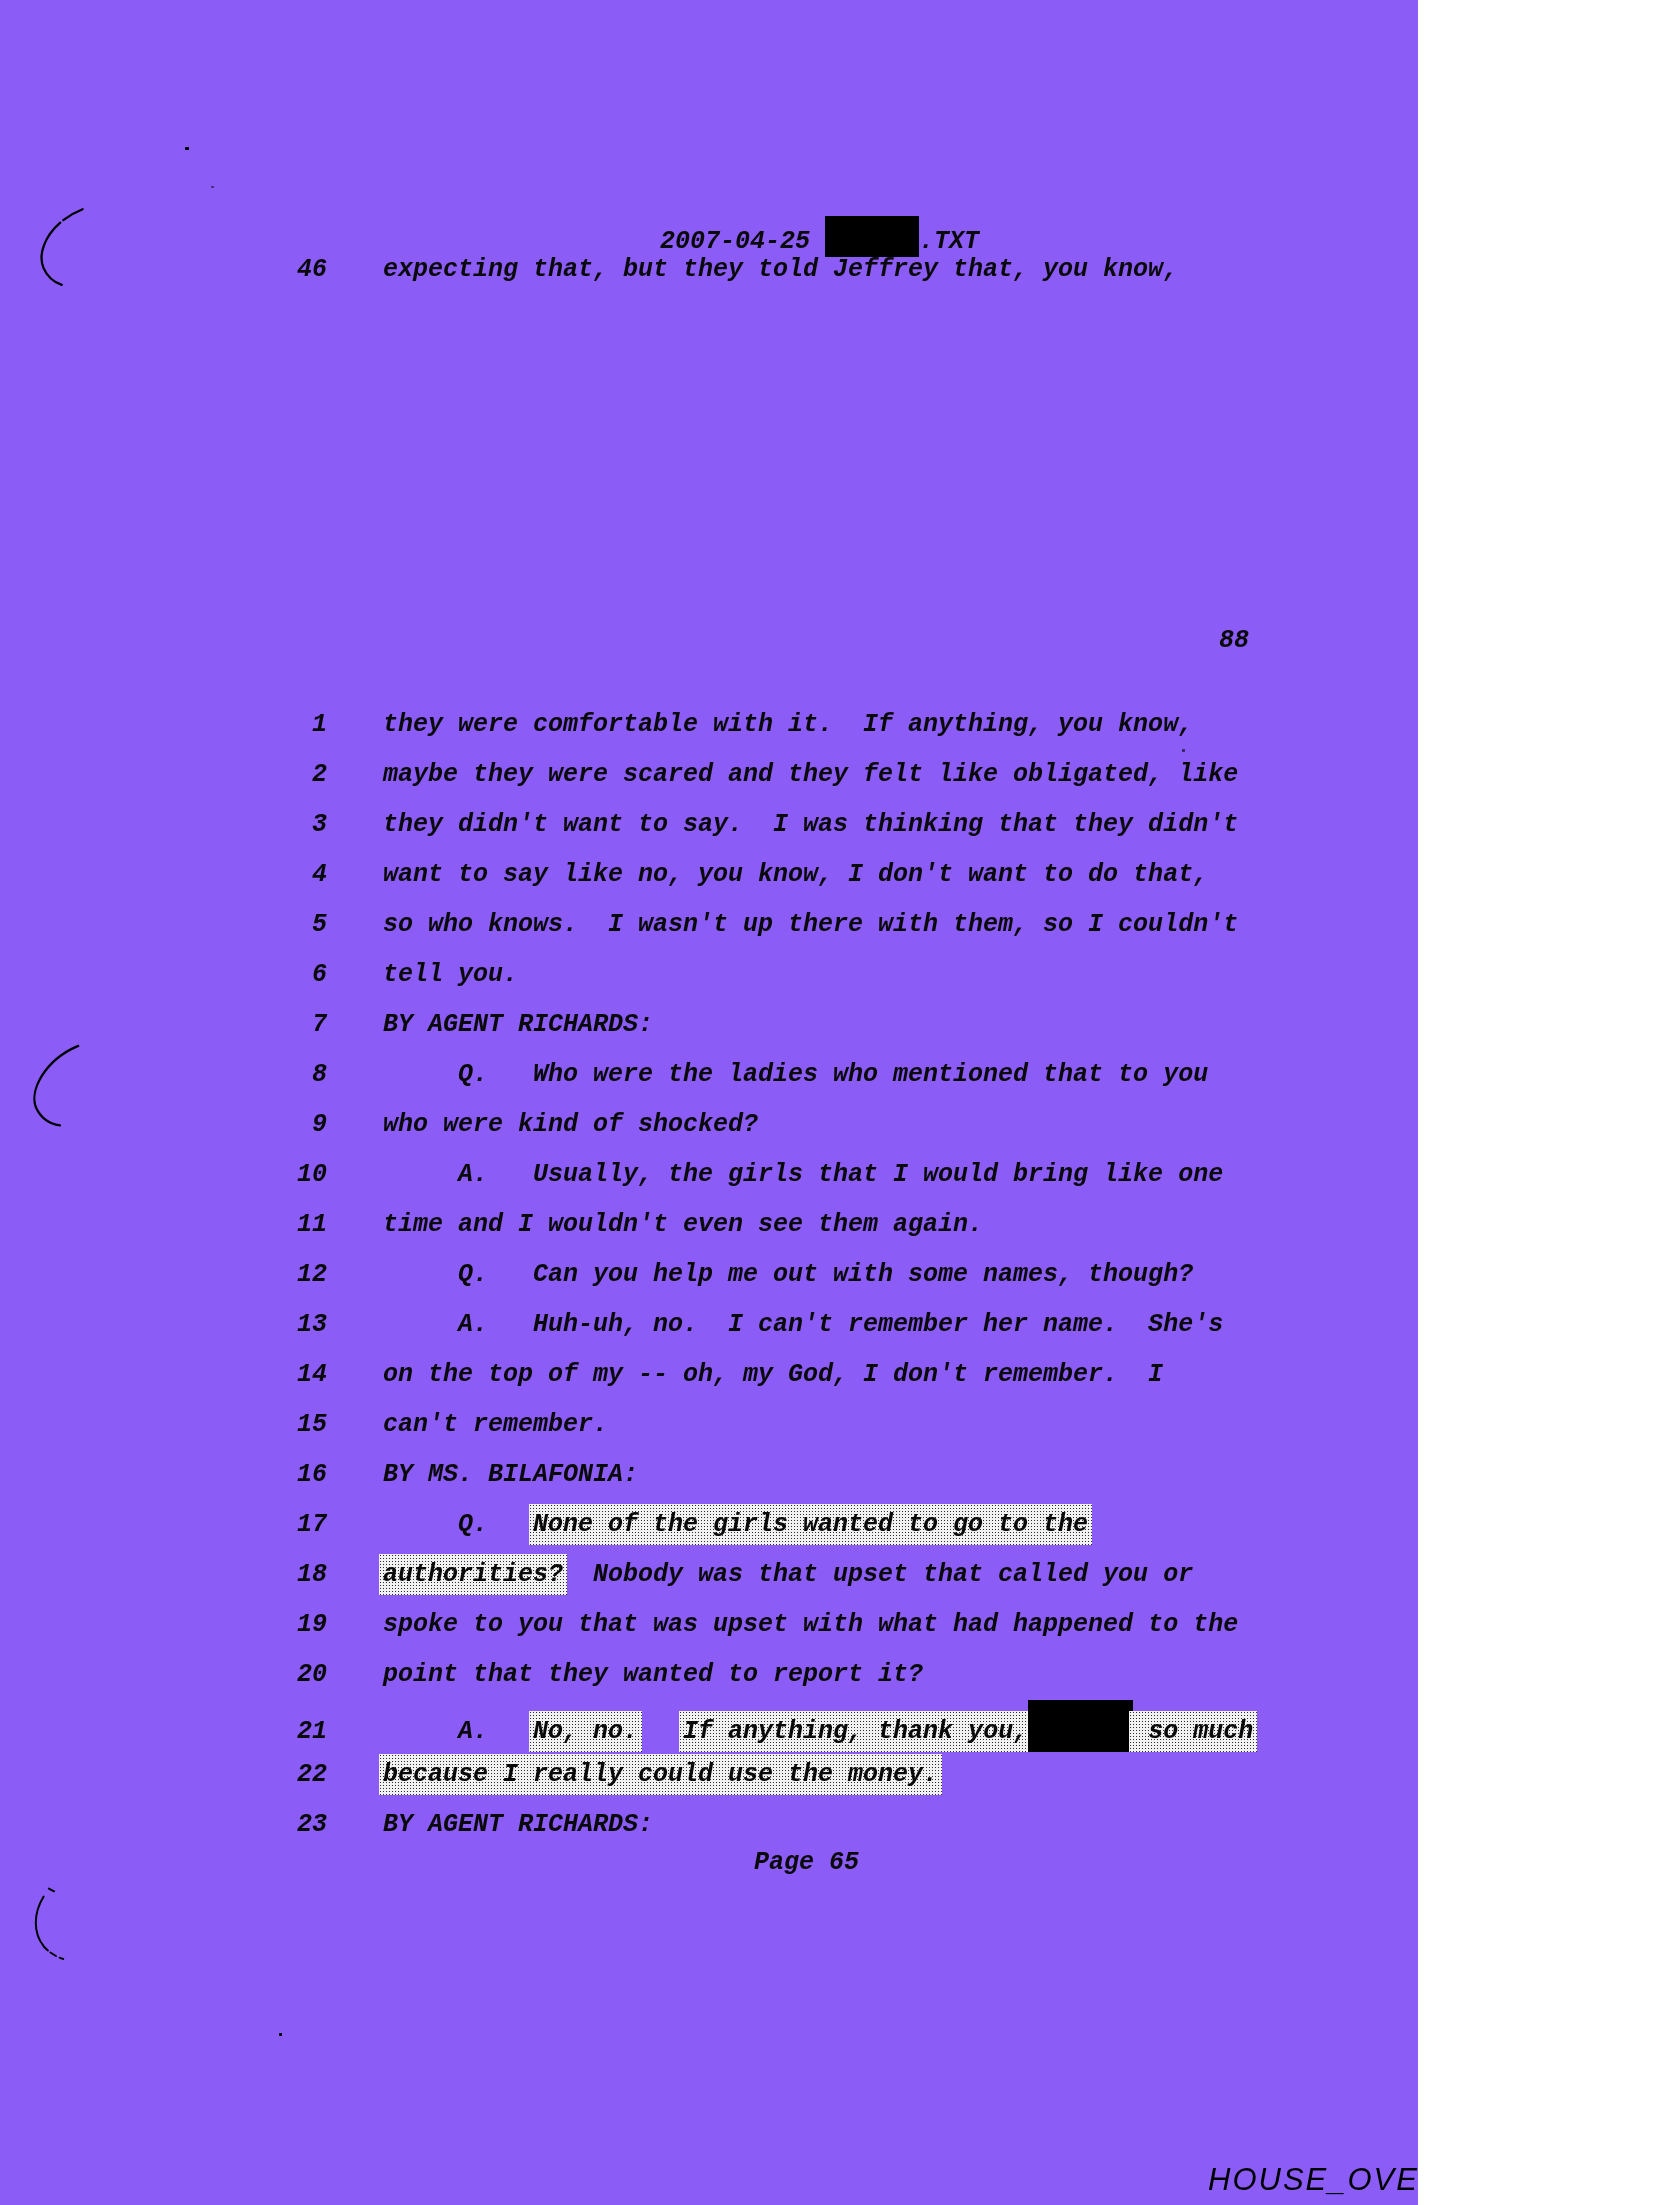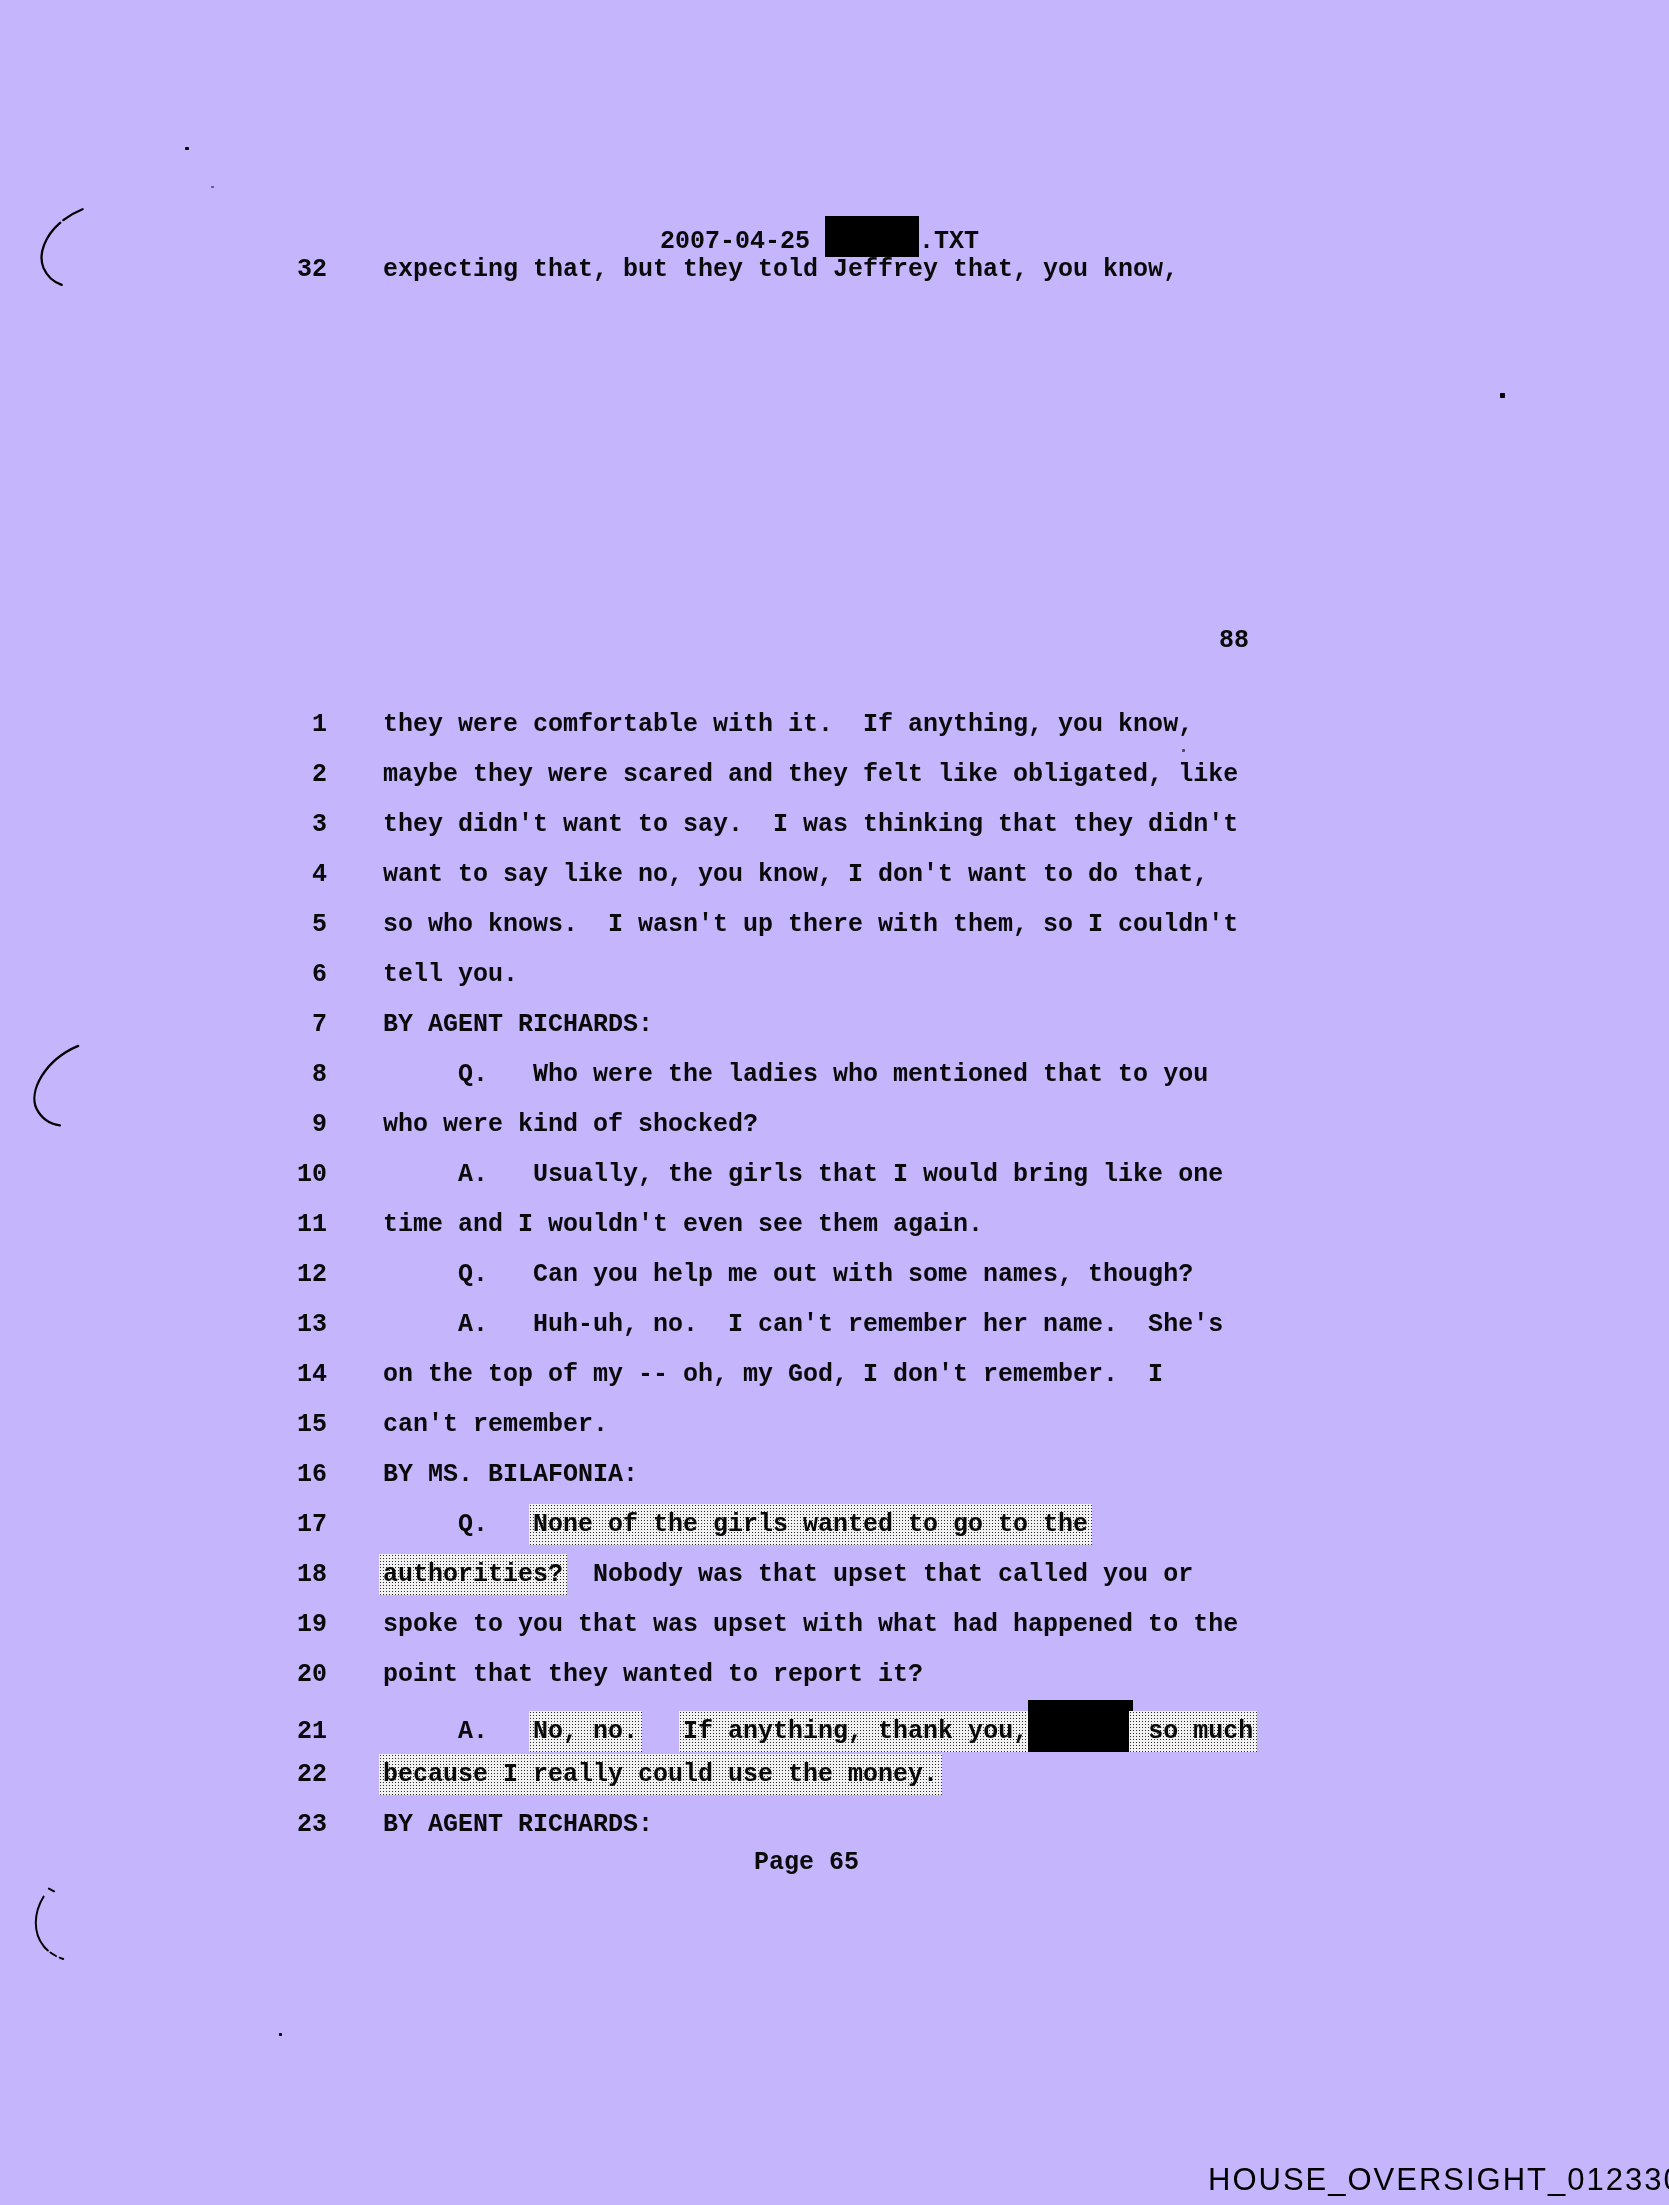--- a/index.html
+++ b/index.html
@@ -1,23 +1,24 @@
 <!DOCTYPE html>
 <html style="font-size:10.5px"><head>
 <meta charset="utf-8">
 <style>
   html, body { margin: 0; padding: 0; background: #ffffff; }
   .page {
     position: relative;
-    width: 1669px;
+    width: 1418px;
     height: 2205px;
-    background: #c4b5fd;
+    background: #8b5cf6;
     overflow: hidden;
     font-family: "Liberation Mono", "DejaVu Sans Mono", monospace;
     color: #000;
+    font-style: italic;
   }
 
   
   .mono {
     font-family: "Liberation Mono", "DejaVu Sans Mono", monospace;
     font-size: 25px;
     font-weight: 600;
     color: #0a0a0a;
     white-space: pre;
   }
@@ -130,21 +131,21 @@
   </svg>
 
   <div class="speck" style="left:185px; top:147px; width:3.9px; height:2.6px;"></div>
   <div class="speck" style="left:211px; top:186px; width:2.6px; height:2px; opacity:.5;"></div>
   <div class="speck" style="left:1500px; top:393px; width:4.6px; height:4.6px;"></div>
   <div class="speck" style="left:1182px; top:749px; width:3.3px; height:2.6px; opacity:.6;"></div>
   <div class="speck" style="left:279px; top:2033px; width:3.3px; height:3.3px;"></div>
 
   <div class="header-title mono"><span>2007-04-25 </span><span class="redact-box-header"></span><span>.TXT</span></div>
 
-  <div class="carryover-row mono"><span class="ln">32</span><span class="lt">expecting that, but they told Jeffrey that, you know,</span></div>
+  <div class="carryover-row mono"><span class="ln">46</span><span class="lt">expecting that, but they told Jeffrey that, you know,</span></div>
 
   <div class="page-number-top mono">88</div>
 
   <div class="transcript mono"><div class="tl"><span class="ln">1</span><span class="lt"><span class="seg">they were comfortable with it.  If anything, you know,</span></span></div><div class="tl"><span class="ln">2</span><span class="lt"><span class="seg">maybe they were scared and they felt like obligated, like</span></span></div><div class="tl"><span class="ln">3</span><span class="lt"><span class="seg">they didn't want to say.  I was thinking that they didn't</span></span></div><div class="tl"><span class="ln">4</span><span class="lt"><span class="seg">want to say like no, you know, I don't want to do that,</span></span></div><div class="tl"><span class="ln">5</span><span class="lt"><span class="seg">so who knows.  I wasn't up there with them, so I couldn't</span></span></div><div class="tl"><span class="ln">6</span><span class="lt"><span class="seg">tell you.</span></span></div><div class="tl"><span class="ln">7</span><span class="lt"><span class="seg">BY AGENT RICHARDS:</span></span></div><div class="tl"><span class="ln">8</span><span class="lt"><span class="seg">     Q.   Who were the ladies who mentioned that to you</span></span></div><div class="tl"><span class="ln">9</span><span class="lt"><span class="seg">who were kind of shocked?</span></span></div><div class="tl"><span class="ln">10</span><span class="lt"><span class="seg">     A.   Usually, the girls that I would bring like one</span></span></div><div class="tl"><span class="ln">11</span><span class="lt"><span class="seg">time and I wouldn't even see them again.</span></span></div><div class="tl"><span class="ln">12</span><span class="lt"><span class="seg">     Q.   Can you help me out with some names, though?</span></span></div><div class="tl"><span class="ln">13</span><span class="lt"><span class="seg">     A.   Huh-uh, no.  I can't remember her name.  She's</span></span></div><div class="tl"><span class="ln">14</span><span class="lt"><span class="seg">on the top of my -- oh, my God, I don't remember.  I</span></span></div><div class="tl"><span class="ln">15</span><span class="lt"><span class="seg">can't remember.</span></span></div><div class="tl"><span class="ln">16</span><span class="lt"><span class="seg">BY MS. BILAFONIA:</span></span></div><div class="tl"><span class="ln">17</span><span class="lt"><span class="seg">     Q.   </span><span class="hl">None of the girls wanted to go to the</span></span></div><div class="tl"><span class="ln">18</span><span class="lt"><span class="hl">authorities?</span><span class="seg">  Nobody was that upset that called you or</span></span></div><div class="tl"><span class="ln">19</span><span class="lt"><span class="seg">spoke to you that was upset with what had happened to the</span></span></div><div class="tl"><span class="ln">20</span><span class="lt"><span class="seg">point that they wanted to report it?</span></span></div><div class="tl"><span class="ln">21</span><span class="lt"><span class="seg">     A.   </span><span class="hl">No, no.</span><span class="seg">   </span><span class="hl">If anything, thank you,</span><span class="redact-inline"></span><span class="hl"> so much</span></span></div><div class="tl"><span class="ln">22</span><span class="lt"><span class="hl">because I really could use the money.</span></span></div><div class="tl"><span class="ln">23</span><span class="lt"><span class="seg">BY AGENT RICHARDS:</span></span></div></div>
 
   <div class="footer-page mono">Page 65</div>
   <div class="bates">HOUSE_OVERSIGHT_012330</div>
 
 </div>
 

